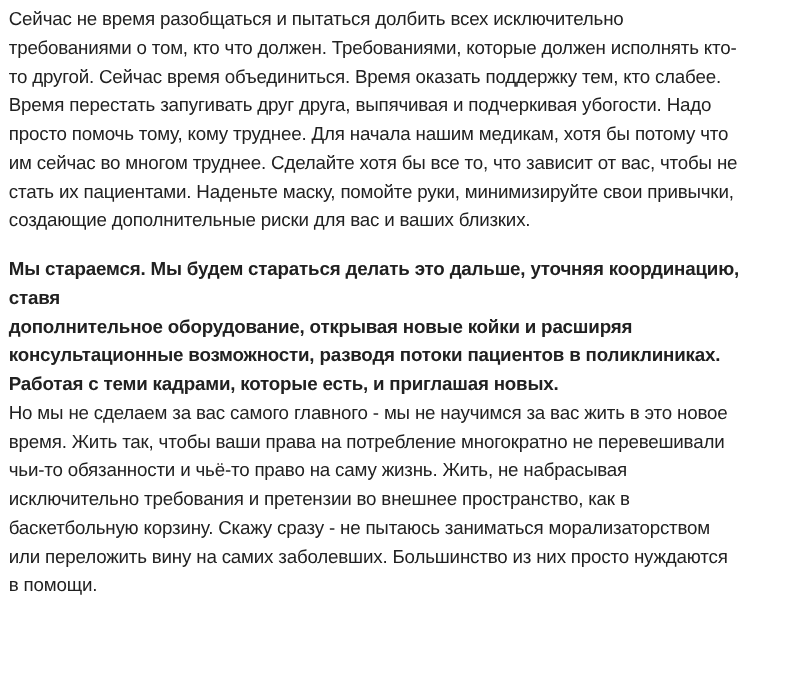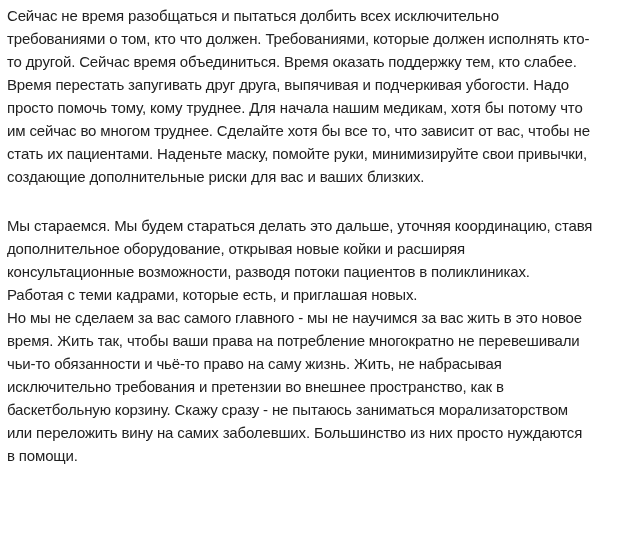--- a/index.html
+++ b/index.html
@@ -20,21 +20,22 @@
     line-height: 23px;
     letter-spacing: -0.15px;
     color: #212121;
     background: #ffffff;
   }
   .article p {
     margin: 0;
     white-space: pre-line;
   }
   .article p.gap-before {
-    margin-top: 26px;
+    margin-top: 16px;
+    font-weight: bold;
   }
 </style>
 </head>
 <body>
 
 <div class="article">
   <p>Сейчас не время разобщаться и пытаться долбить всех исключительно
 требованиями о том, кто что должен. Требованиями, которые должен исполнять кто-
 то другой. Сейчас время объединиться. Время оказать поддержку тем, кто слабее.
 Время перестать запугивать друг друга, выпячивая и подчеркивая убогости. Надо

